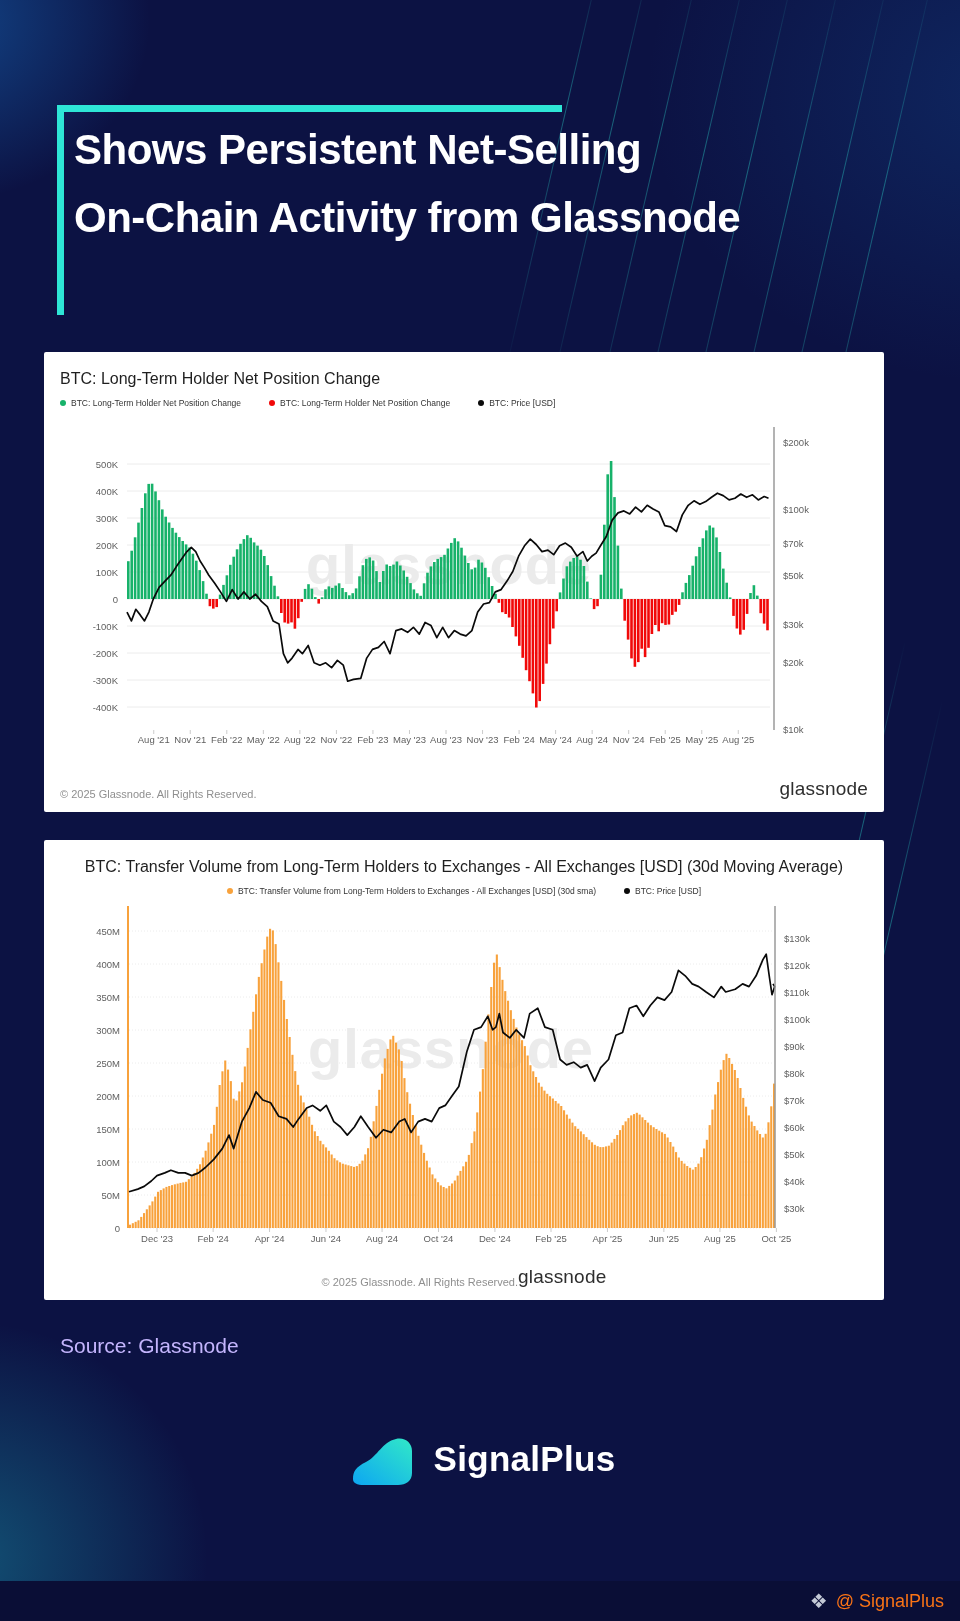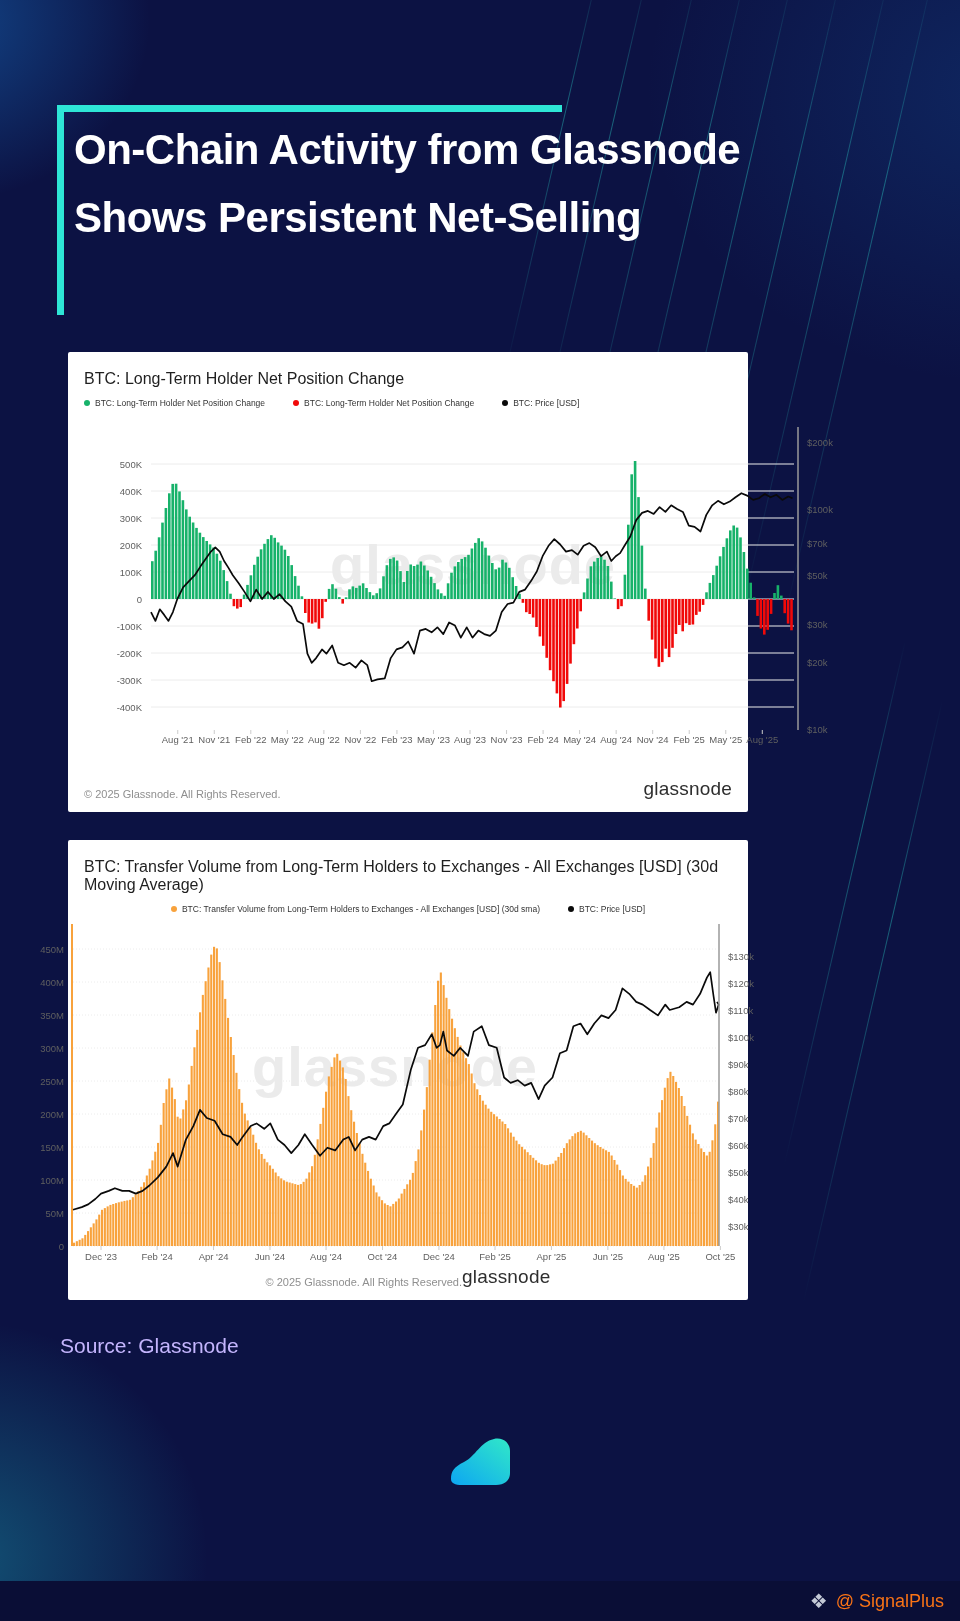--- a/index.html
+++ b/index.html
@@ -11,21 +11,21 @@
       radial-gradient(300px 260px at -60px 20px, rgba(25,120,205,.50), transparent 70%),
       radial-gradient(520px 420px at 1010px 90px, rgba(22,90,170,.28), transparent 70%),
       #0c1243;
   }
   .bg-line{position:absolute;width:1px;transform:rotate(13deg);transform-origin:top center;
     background:linear-gradient(to bottom, rgba(46,230,214,0), rgba(46,230,214,.38) 35%, rgba(46,230,214,0));}
   .title-accent-top{position:absolute;left:57px;top:105px;width:505px;height:7px;background:#2ee6d6;}
   .title-accent-left{position:absolute;left:57px;top:105px;width:7px;height:210px;background:#2ee6d6;}
   .title{position:absolute;left:74px;top:116px;color:#ffffff;font-size:42px;font-weight:700;
     line-height:68px;letter-spacing:-0.5px;}
-  .card{position:absolute;left:68px;width:680px;height:460px;background:#ffffff;border-radius:2px;
+  .card{position:absolute;left:44px;width:840px;height:460px;background:#ffffff;border-radius:2px;
     box-sizing:border-box;padding:18px 16px 12px 16px;display:flex;flex-direction:column;}
   #card1{top:352px;} #card2{top:840px;align-items:center;}
   .chart-title{font-size:16px;color:#1f1f1f;}
   .legend{display:flex;gap:28px;margin-top:10px;align-items:center;}
   .legend-item{display:flex;align-items:center;gap:5px;font-size:8.5px;color:#333;}
   .dot{width:6px;height:6px;border-radius:50%;flex:0 0 auto;}
   svg.plot{margin-top:4px;display:block;}
   .card-footer{display:flex;justify-content:space-between;align-items:flex-end;margin-top:auto;}
   .copyright{font-size:11px;color:#8f8f8f;}
   .gn-brand{font-size:19px;color:#2e2e2e;font-weight:500;letter-spacing:.2px;}
@@ -49,22 +49,22 @@
   <div class="bg-line" style="left:844px;top:-40px;height:640px;"></div>
   <div class="bg-line" style="left:892px;top:-40px;height:660px;"></div>
   <div class="bg-line" style="left:936px;top:-40px;height:680px;"></div>
   <div class="bg-line" style="left:905px;top:640px;height:540px;"></div>
   <div class="bg-line" style="left:942px;top:700px;height:620px;"></div>
 </div>
 
 <div class="title-accent-top"></div>
 <div class="title-accent-left"></div>
 <div class="title">
+  <div>Shows Persistent Net-Selling</div>
   <div>On-Chain Activity from Glassnode</div>
-  <div>Shows Persistent Net-Selling</div>
 </div>
 
 <div class="card" id="card1">
   <div class="chart-title">BTC: Long-Term Holder Net Position Change</div>
   <div class="legend">
     <div class="legend-item">
       <span class="dot" style="background: rgb(23, 178, 106);"></span>
       <span>BTC: Long-Term Holder Net Position Change</span>
     </div>
     <div class="legend-item">
@@ -652,18 +652,19 @@
 <div class="sp-logo">
   <svg width="74" height="62" viewBox="0 0 74 62">
     <defs>
       <linearGradient id="spgrad" x1="0" y1="1" x2="1" y2="0">
         <stop offset="0" stop-color="#0da6f2"></stop>
         <stop offset="1" stop-color="#31e8c8"></stop>
       </linearGradient>
     </defs>
     <path d="M8,51 C8,43 11,39 21,34 C33,28 37,14 51,11 C60,9 67,15 67,23 L67,45 C67,53 61,57 53,57 L19,57 C12,57 8,55 8,51 Z" fill="url(#spgrad)"></path>
   </svg>
+  <span class="sp-name">SignalPlus</span>
 </div>
 
 <div class="footer-bar">
   <span class="binance-icon">❖</span>
   <span class="handle">@ SignalPlus</span>
 </div>
 
 </body></html>

